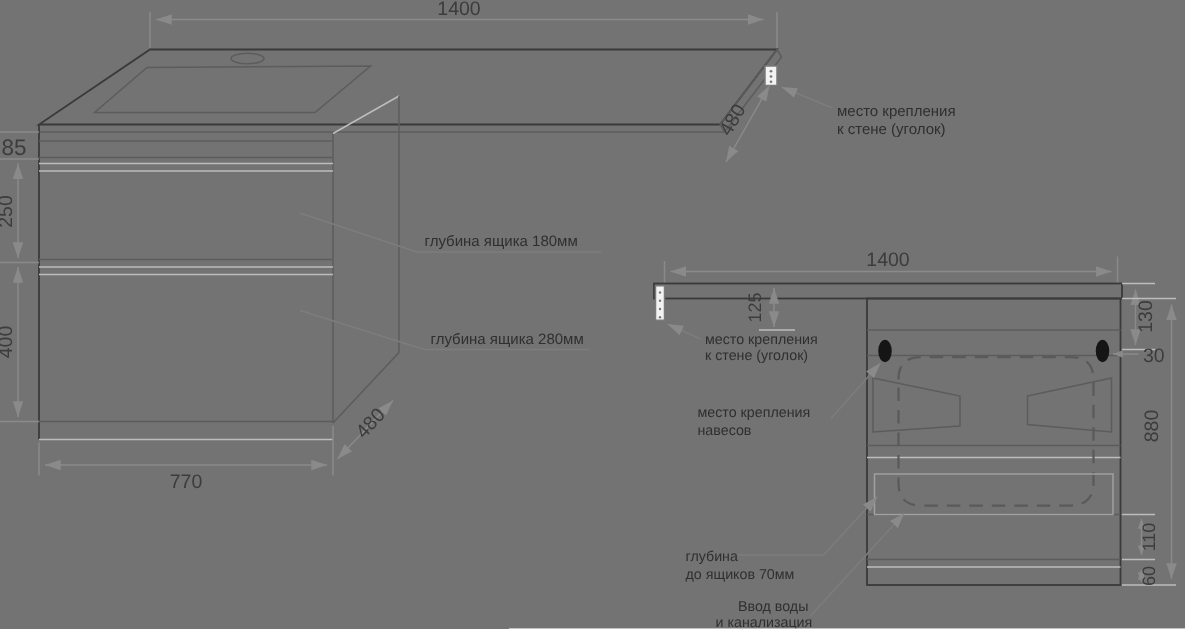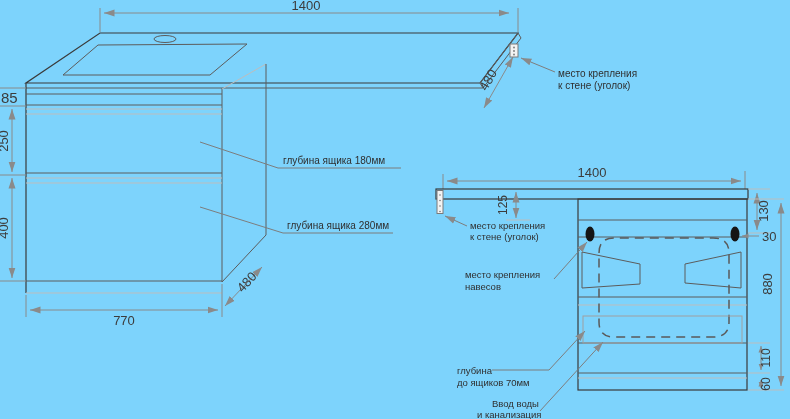--- a/index.html
+++ b/index.html
@@ -1,16 +1,16 @@
 <!DOCTYPE html>
 <html><head>
 <meta charset="utf-8">
 <style>
   html,body{margin:0;padding:0;background:#fff;}
-  .canvas{position:relative;width:790px;height:419px;background:#7dd3fc;overflow:hidden;
+  .canvas{position:relative;width:790px;height:419px;background:#737373;overflow:hidden;
           font-family:"Liberation Sans",sans-serif;}
   svg{display:block;}
   .ol {stroke:#3a3a3a;stroke-width:1.2;fill:none;}
   .ol2{stroke:#5c5c5c;stroke-width:1;fill:none;}
   .lt {stroke:#bdbdbd;stroke-width:1;fill:none;}
   .dm {stroke:#8a8a8a;stroke-width:1;fill:none;}
   .ldr{stroke:#7d7d7d;stroke-width:1;fill:none;}
   .dsh{stroke:#5a5a5a;stroke-width:1.5;fill:none;stroke-dasharray:9 6;}
   text{font-family:"Liberation Sans",sans-serif;}
   .dimtxt{fill:#3c3c3c;font-size:13px;}

